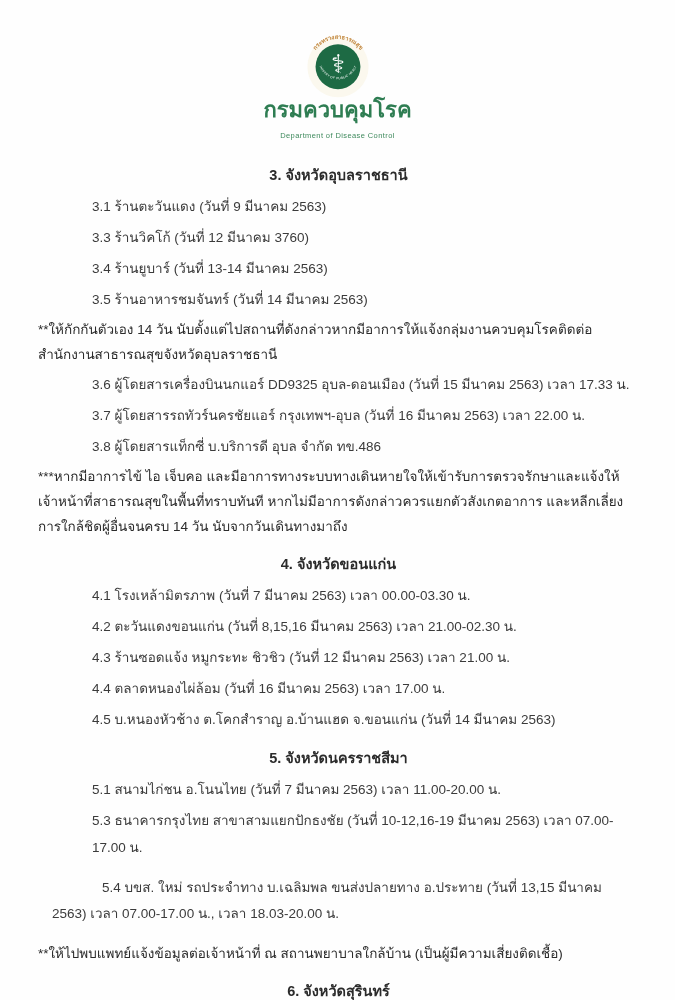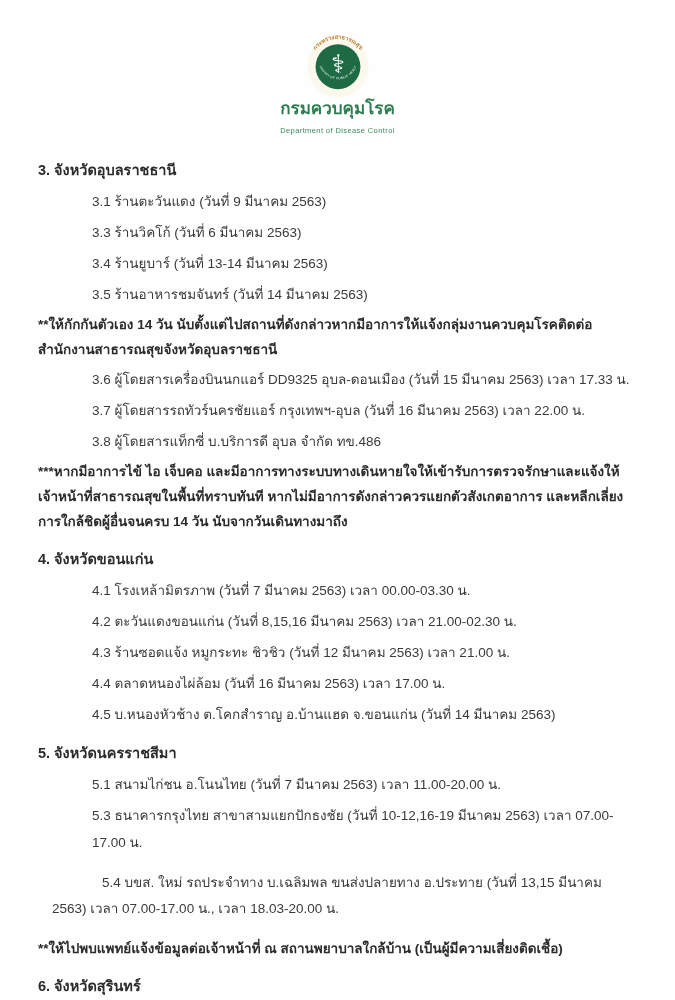--- a/index.html
+++ b/index.html
@@ -17,48 +17,49 @@
     overflow:hidden;
   }
   
   .logo-block{
     padding-top:30px;
     display:flex;flex-direction:column;align-items:center;
   }
   .emblem{width:68px;height:68px;display:block;}
   .logo-title{
     margin-top:2px;
-    font-size:17px;font-weight:bold;
-    color:#2e7d52;line-height:1.1;
+    font-size:22px;font-weight:bold;
+    color:#2e7d52;line-height:1.1;font-family:Liberation Mono, monospace;
   }
   .logo-subtitle{
     font-size:7.5px;color:#3f8a5d;letter-spacing:.4px;
     margin-top:7px;
   }
   
   .content{
     padding:10px 36px 0 38px;
     font-size:13.5px;
     line-height:27px;
   }
   .sec-h{
     margin:12px 0 0 0;
     font-size:14.5px;font-weight:bold;color:#2b2b2b;
     line-height:27px;
+    text-align:center;
   }
   .item{
     margin:4px;padding-left:50px;
     line-height:27px;
   }
   .item-hang{
     margin:14px;padding-left:0;text-indent:50px;
     line-height:26px;
   }
   .note{
-    margin:0;font-weight:bold;color:#2b2b2b;
+    margin:0;font-weight:normal;color:#2b2b2b;
     line-height:25px;
   }
   p{word-break:normal;}
 </style>
 </head>
 <body>
 
 <div class="page">
 
   <div class="logo-block">
@@ -79,21 +80,21 @@
     </svg>
     <div class="logo-title">กรมควบคุมโรค</div>
     <div class="logo-subtitle">Department of Disease Control</div>
   </div>
 
   <div class="content">
 
     <section>
       <h2 class="sec-h">3. จังหวัดอุบลราชธานี</h2>
       <p class="item">3.1 ร้านตะวันแดง (วันที่ 9 มีนาคม 2563)</p>
-      <p class="item">3.3 ร้านวิคโก้ (วันที่ 6 มีนาคม 2563)</p>
+      <p class="item">3.3 ร้านวิคโก้ (วันที่ 12 มีนาคม 3760)</p>
       <p class="item">3.4 ร้านยูบาร์ (วันที่ 13-14 มีนาคม 2563)</p>
       <p class="item">3.5 ร้านอาหารชมจันทร์ (วันที่ 14 มีนาคม 2563)</p>
       <p class="note">**ให้กักกันตัวเอง 14 วัน นับตั้งแต่ไปสถานที่ดังกล่าวหากมีอาการให้แจ้งกลุ่มงานควบคุมโรคติดต่อ สำนักงานสาธารณสุขจังหวัดอุบลราชธานี</p>
       <p class="item">3.6 ผู้โดยสารเครื่องบินนกแอร์ DD9325 อุบล-ดอนเมือง (วันที่ 15 มีนาคม 2563) เวลา 17.33 น.</p>
       <p class="item">3.7 ผู้โดยสารรถทัวร์นครชัยแอร์ กรุงเทพฯ-อุบล (วันที่ 16 มีนาคม 2563) เวลา 22.00 น.</p>
       <p class="item">3.8 ผู้โดยสารแท็กซี่ บ.บริการดี อุบล จำกัด ทข.486</p>
       <p class="note">***หากมีอาการไข้ ไอ เจ็บคอ และมีอาการทางระบบทางเดินหายใจให้เข้ารับการตรวจรักษาและแจ้งให้เจ้าหน้าที่สาธารณสุขในพื้นที่ทราบทันที หากไม่มีอาการดังกล่าวควรแยกตัวสังเกตอาการ และหลีกเลี่ยงการใกล้ชิดผู้อื่นจนครบ 14 วัน นับจากวันเดินทางมาถึง</p>
     </section>
 
     <section>

